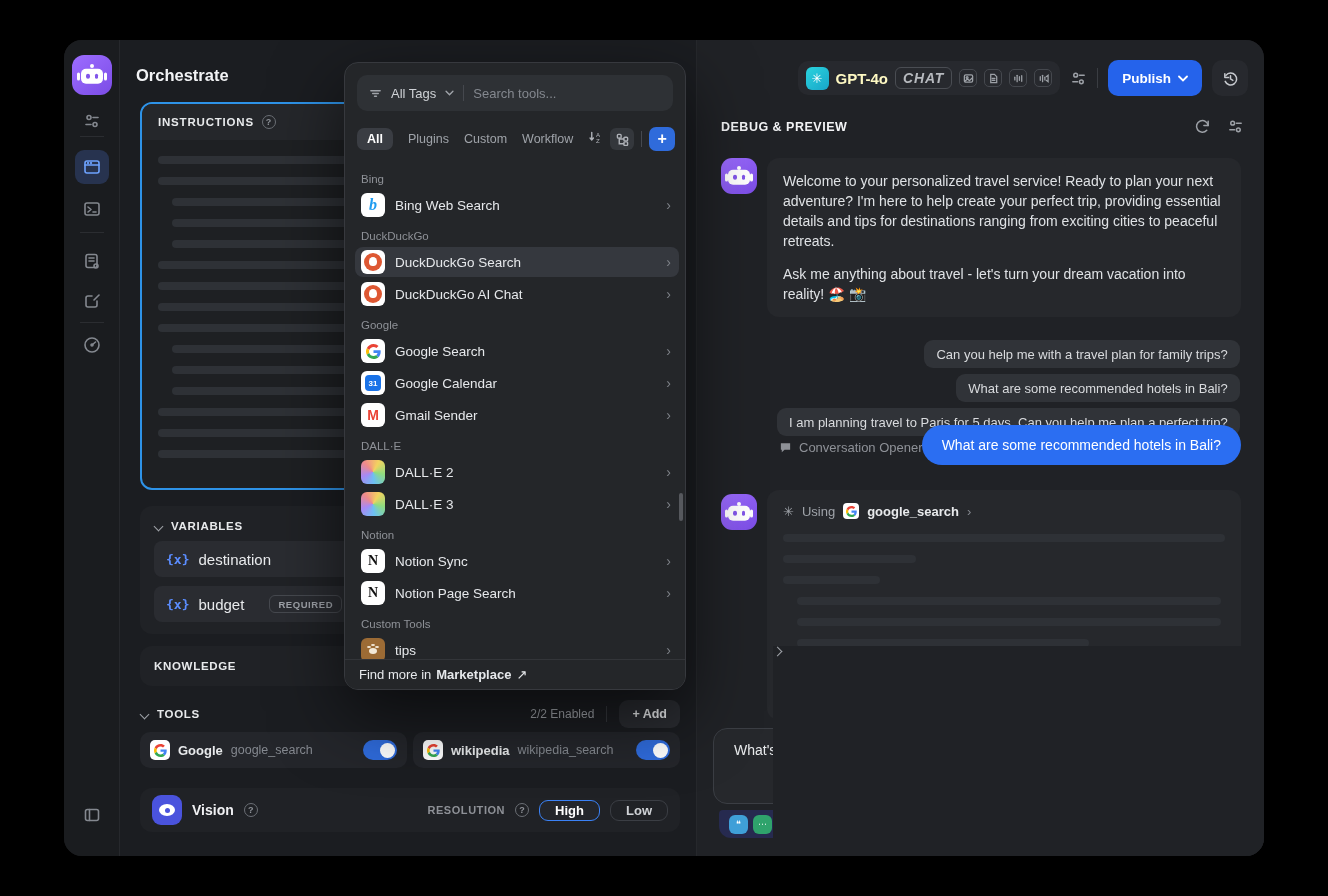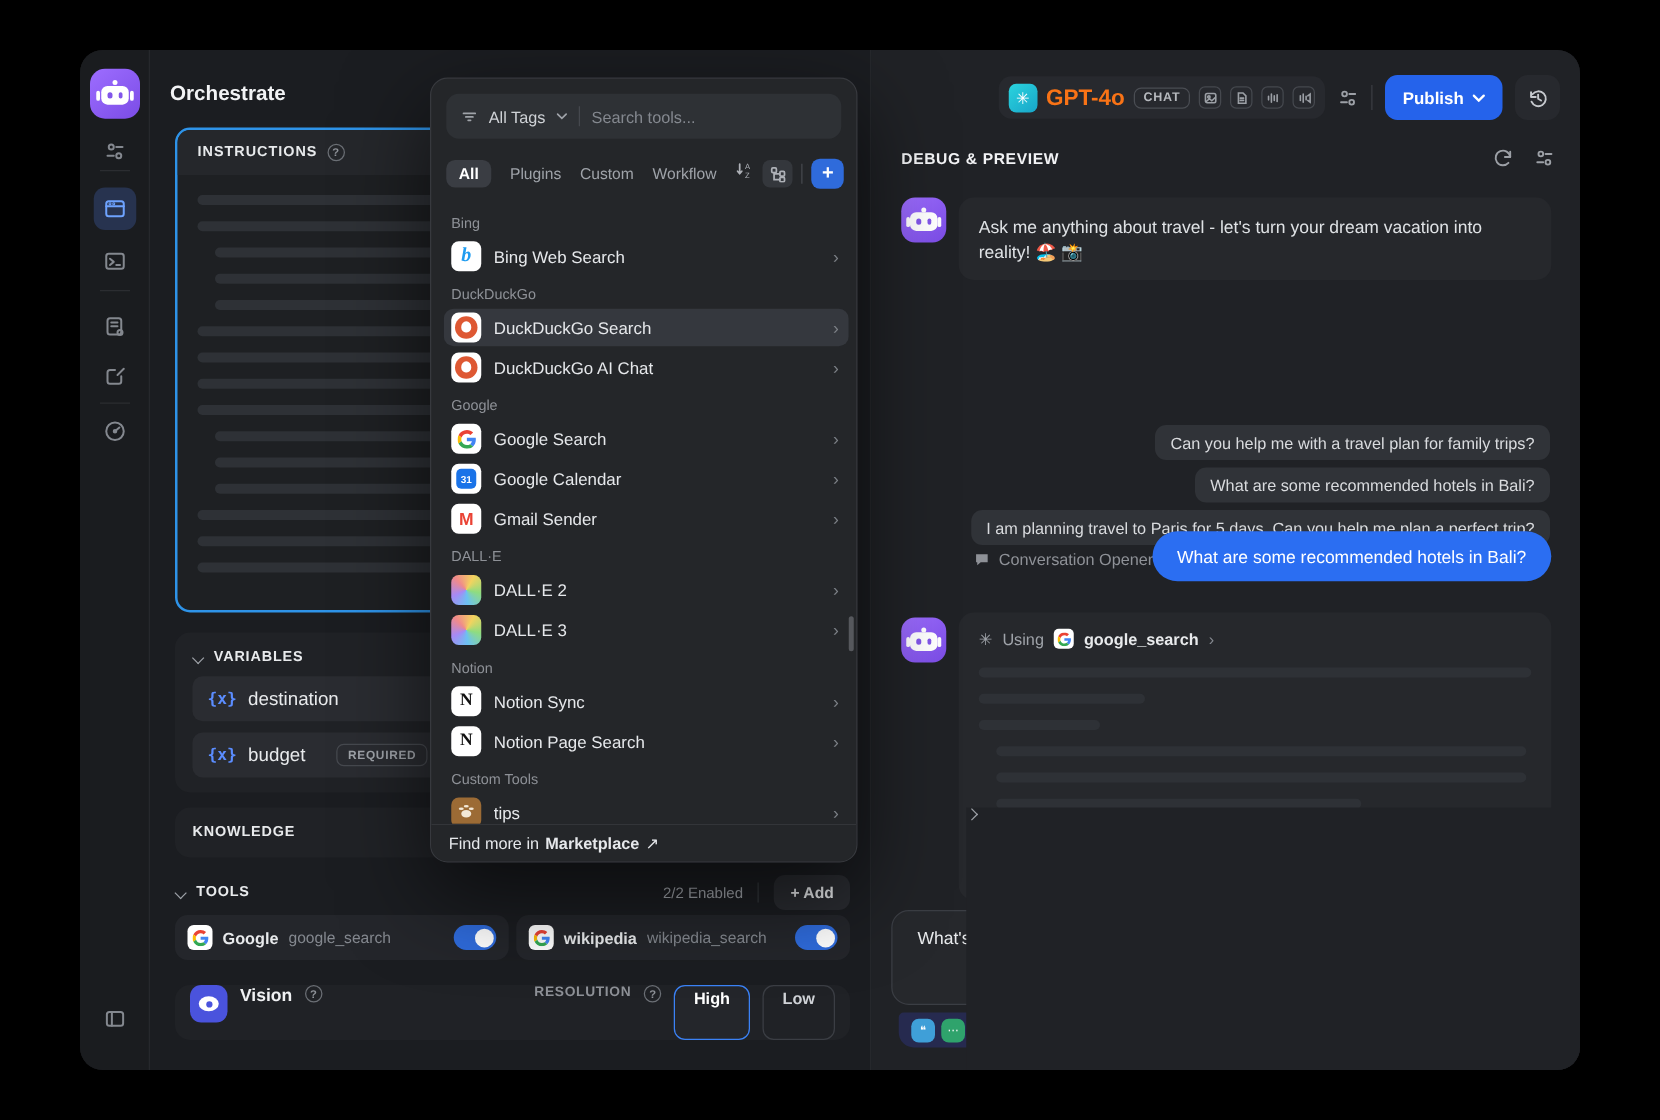--- a/index.html
+++ b/index.html
@@ -58,42 +58,42 @@
   .meta-div { width:1px; height:16px; background:#35383d; }
   .add-btn { background:#2a2c31; border-radius:9px; padding:7px 13px; font-size:12.5px; font-weight:600; color:#e8eaec; }
   .tool-chips { position:absolute; left:76px; top:692px; width:540px; display:flex; gap:6px; z-index:1;}
   .tool-chip { flex:1; height:36px; background:#24262b; border-radius:10px; display:flex; align-items:center; gap:8px; padding:0 10px; }
   .tool-chip .tname { font-size:13px; font-weight:700; color:#e8eaec; }
   .tool-chip .tfn { font-size:12.5px; color:#84888f; }
   .gicon { width:20px; height:20px; border-radius:5px; background:#fff; display:flex; align-items:center; justify-content:center; flex:0 0 auto;}
   .gicon svg { width:13px; height:13px; }
   .toggle { margin-left:auto; width:34px; height:20px; border-radius:10px; background:#2f6bdb; position:relative; flex:0 0 auto;}
   .toggle::after { content:""; position:absolute; right:2.5px; top:2.5px; width:15px; height:15px; border-radius:50%; background:#fff; }
-  .vision-card { top:748px; height:44px; display:flex; gap:10px; padding:0 12px; }
+  .vision-card { top:748px; height:44px; display:flex; align-items:center; gap:10px; padding:0 12px; }
   .vision-icon { width:30px; height:30px; border-radius:9px; background:#4a53dd; position:relative; flex:0 0 auto;}
   .vision-icon::before { content:""; position:absolute; left:7px; top:9px; width:16px; height:12px; border-radius:50%;
     background:radial-gradient(circle at 50% 50%, #4a53dd 0 2.5px, #fff 3px 4.5px, transparent 5px), #fff;
     background:#fff; }
   .vision-icon::after { content:""; position:absolute; left:12.5px; top:12.5px; width:5px; height:5px; border-radius:50%; background:#4a53dd; }
   .vision-name { font-size:14px; font-weight:700; color:#f0f1f3; }
   .res-label { margin-left:auto; font-size:11px; font-weight:700; letter-spacing:.05em; color:#8e9197; }
   .res-btn { border-radius:9px; padding:2px 15px; font-size:13px; font-weight:600; color:#cfd2d6; border:1.5px solid #3b3e44; background:transparent; }
   .res-btn.on { border-color:#3b82f6; background:#24262b; color:#fff; }
 
   
   .vdiv { position:absolute; left:632px; top:0; width:1px; height:100%; background:#26282c; z-index:1;}
 
   
   .right { position:absolute; left:633px; top:0; width:567px; height:816px; background:#202226; }
   .rt-header { position:absolute; right:16px; top:20px; display:flex; align-items:center; gap:10px; }
   .model-chip { height:34px; background:#27292e; border-radius:10px; display:flex; align-items:center; gap:7px; padding:0 8px; }
   .openai-icon { width:23px; height:23px; border-radius:6px; background:linear-gradient(140deg,#2ad4de,#18a5c9);
     color:#fff; font-size:13px; display:flex; align-items:center; justify-content:center; }
-  .model-name { font-size:18px; font-weight:700; color:#f97316; }
-  .mode-pill { border:1px solid #4a4d53; border-radius:6px; padding:2px 7px; font-size:10px; letter-spacing:.06em; color:#b6b9be; font-weight:600;}
+  .model-name { font-size:15px; font-weight:700; color:#fef9c3; }
+  .mode-pill { border:1px solid #4a4d53; border-radius:6px; padding:2px 7px; font-size:14px; letter-spacing:.06em; color:#b6b9be; font-weight:600;font-style:italic;}
   .cap { width:18px; height:18px; border:1px solid #45484e; border-radius:5px; display:flex; align-items:center; justify-content:center; color:#9ca0a6;}
   .cap svg { stroke:currentColor; fill:none; stroke-width:1.4; stroke-linecap:round; }
   .icon-btn { color:#9ca0a6; display:flex; align-items:center; justify-content:center; }
   .icon-btn svg { stroke:currentColor; fill:none; stroke-width:1.6; stroke-linecap:round; stroke-linejoin:round;}
   .hdr-div { width:1px; height:20px; background:#3a3d42; }
   .publish-btn { height:36px; background:#2563eb; border-radius:10px; display:flex; align-items:center; gap:7px;
     padding:0 14px; font-size:13.5px; font-weight:700; color:#fff; }
   .history-btn { width:36px; height:36px; background:#27292e; border-radius:10px; display:flex; align-items:center; justify-content:center; color:#c6c9ce;}
   .history-btn svg { stroke:currentColor; fill:none; stroke-width:1.6; stroke-linecap:round; stroke-linejoin:round;}
 
@@ -427,20 +427,21 @@
 
     <div class="avatar" style="left:24px; top:118px;">
       <div class="robot">
           <span class="ant"></span>
           <span class="head"></span>
           <span class="ear-l"></span>
           <span class="ear-r"></span>
         </div>
     </div>
     <div class="bubble" style="top:118px;">
+      <p>Welcome to your personalized travel service! Ready to plan your next adventure? I'm here to help create your perfect trip, providing essential details and tips for destinations ranging from exciting cities to peaceful retreats.</p>
       <p>Ask me anything about travel - let's turn your dream vacation into reality! 🏖️ 📸</p>
     </div>
 
     <div class="chips">
       <span class="chip">Can you help me with a travel plan for family trips?</span>
       <span class="chip">What are some recommended hotels in Bali?</span>
       <span class="chip">I am planning travel to Paris for 5 days. Can you help me plan a perfect trip?</span>
     </div>
 
     <div class="opener-row">

